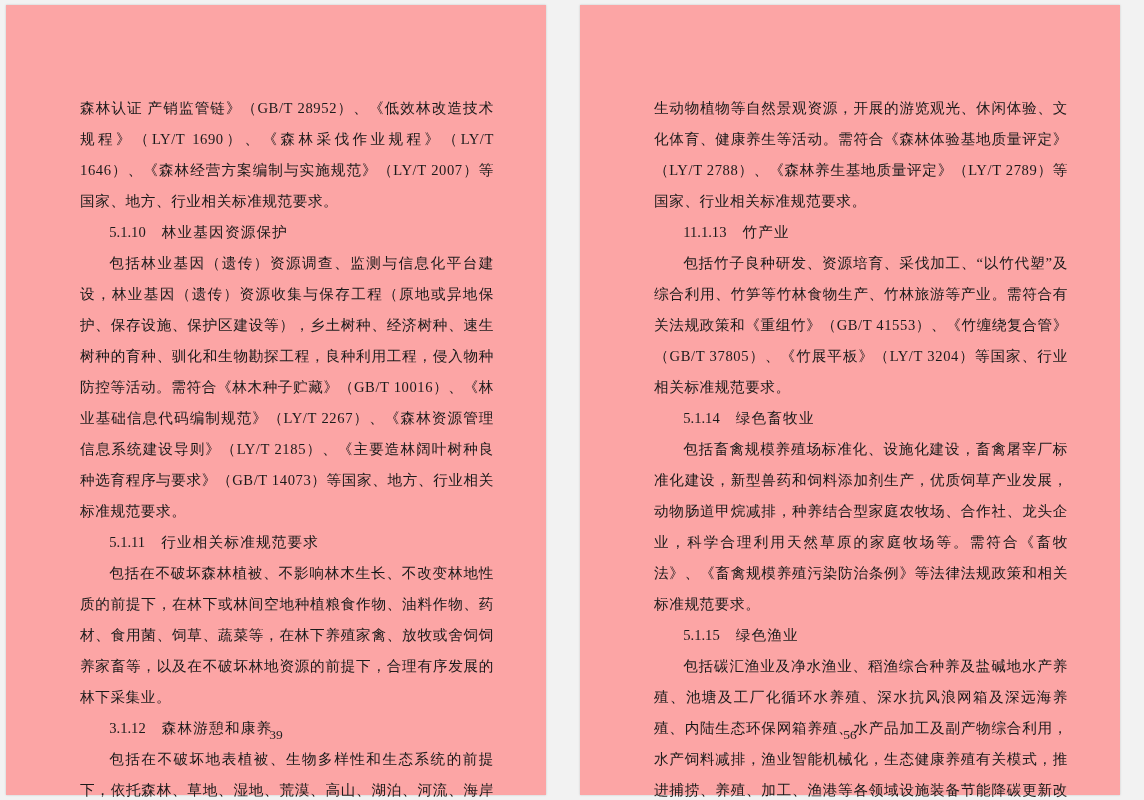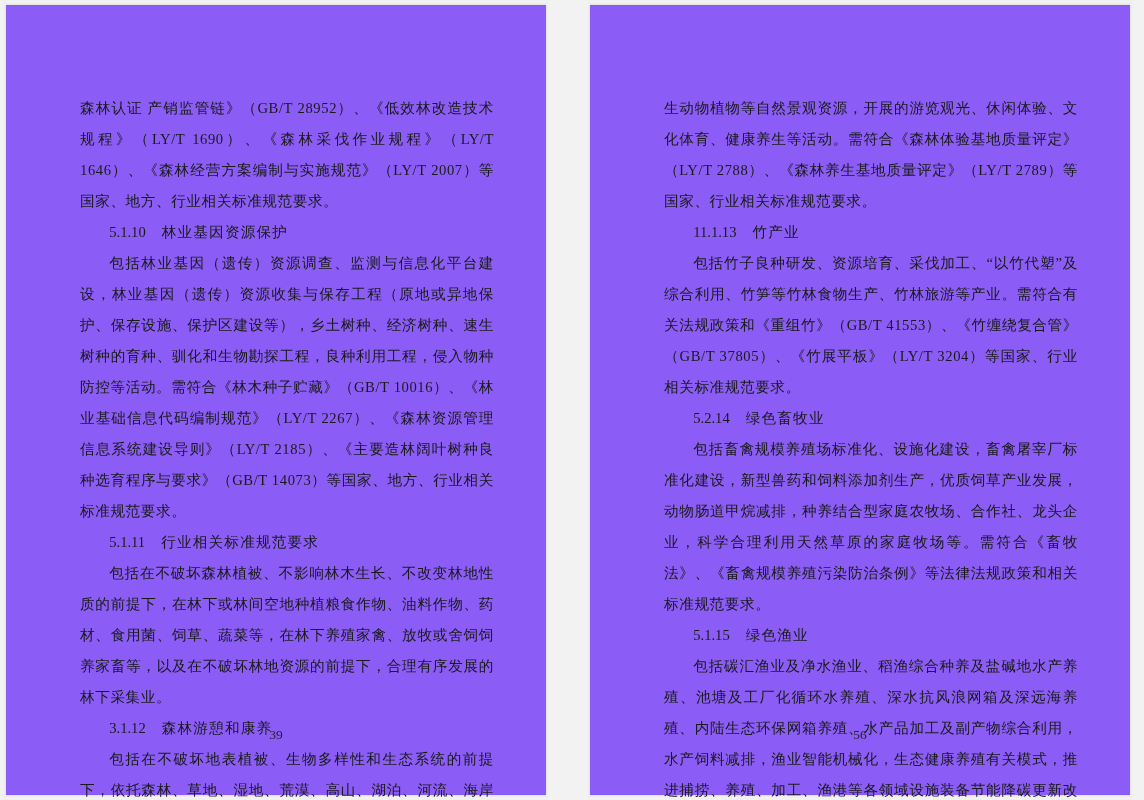--- a/index.html
+++ b/index.html
@@ -15,30 +15,30 @@
   .viewer {
     width: 1144px;
     height: 800px;
     display: flex;
     justify-content: space-between;
     align-items: flex-start;
     box-sizing: border-box;
     background: #f2f2f2;
   }
   .page {
-    background: #8b5cf6;
+    background: #fca5a5;
     box-sizing: border-box;
     position: relative;
     width: 540px;
     height: 790px;
     margin-top: 5px;
     box-shadow: 0 0 2px rgba(0,0,0,0.18);
   }
   .page-left { margin-left: 6px; }
-  .page-right { margin-right: 14px; padding-left: 16px; }
+  .page-right { margin-right: 24px; padding-left: 16px; }
   .page-body {
     position: absolute;
     left: 74px;
     right: 52px;
     top: 88px;
     bottom: 80px;
     font-size: 14.6px;
     line-height: 31px;
     color: #1a1a1a;
     text-align: justify;
@@ -91,21 +91,21 @@
       <p class="para indent">包括在不破坏地表植被、生物多样性和生态系统的前提下，依托森林、草地、湿地、荒漠、高山、湖泊、河流、海岸带和野</p>
     </div>
     <div class="page-number">39</div>
   </div>
 
   <div class="page page-right">
     <div class="page-body">
       <p class="para">生动物植物等自然景观资源，开展的游览观光、休闲体验、文化体育、健康养生等活动。需符合《森林体验基地质量评定》（LY/T 2788）、《森林养生基地质量评定》（LY/T 2789）等国家、行业相关标准规范要求。</p>
       <p class="heading"><span class="num">11.1.13</span><span class="title">竹产业</span></p>
       <p class="para indent">包括竹子良种研发、资源培育、采伐加工、“以竹代塑”及综合利用、竹笋等竹林食物生产、竹林旅游等产业。需符合有关法规政策和《重组竹》（GB/T 41553）、《竹缠绕复合管》（GB/T 37805）、《竹展平板》（LY/T 3204）等国家、行业相关标准规范要求。</p>
-      <p class="heading"><span class="num">5.2.14</span><span class="title">绿色畜牧业</span></p>
+      <p class="heading"><span class="num">5.1.14</span><span class="title">绿色畜牧业</span></p>
       <p class="para indent">包括畜禽规模养殖场标准化、设施化建设，畜禽屠宰厂标准化建设，新型兽药和饲料添加剂生产，优质饲草产业发展，动物肠道甲烷减排，种养结合型家庭农牧场、合作社、龙头企业，科学合理利用天然草原的家庭牧场等。需符合《畜牧法》、《畜禽规模养殖污染防治条例》等法律法规政策和相关标准规范要求。</p>
       <p class="heading"><span class="num">5.1.15</span><span class="title">绿色渔业</span></p>
       <p class="para indent">包括碳汇渔业及净水渔业、稻渔综合种养及盐碱地水产养殖、池塘及工厂化循环水养殖、深水抗风浪网箱及深远海养殖、内陆生态环保网箱养殖、水产品加工及副产物综合利用，水产饲料减排，渔业智能机械化，生态健康养殖有关模式，推进捕捞、养殖、加工、渔港等各领域设施装备节能降碳更新改造等。需符</p>
     </div>
     <div class="page-number">56</div>
   </div>
 
 </div>
 
 </body></html>

